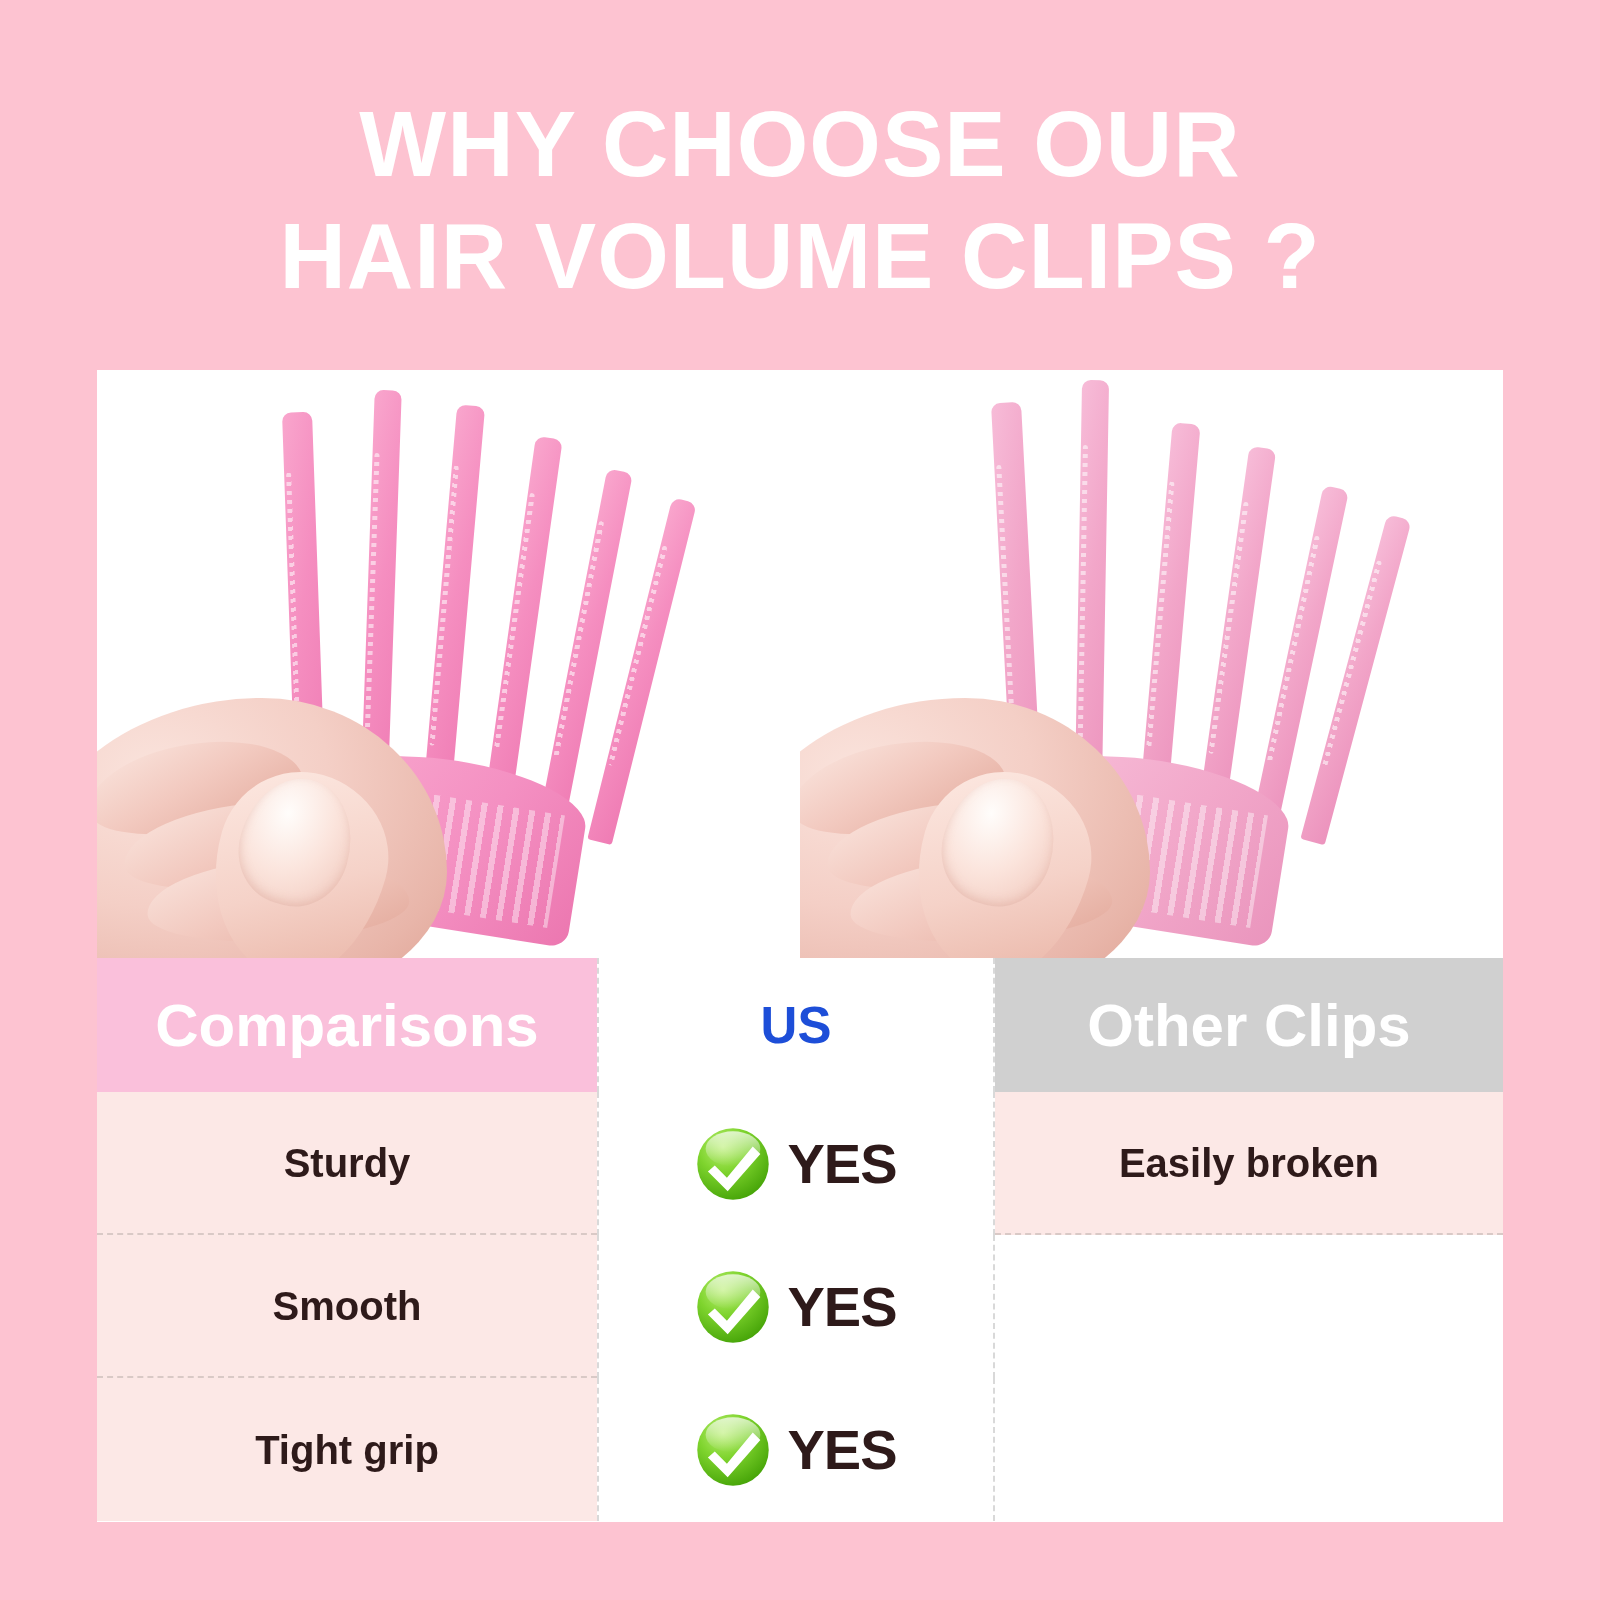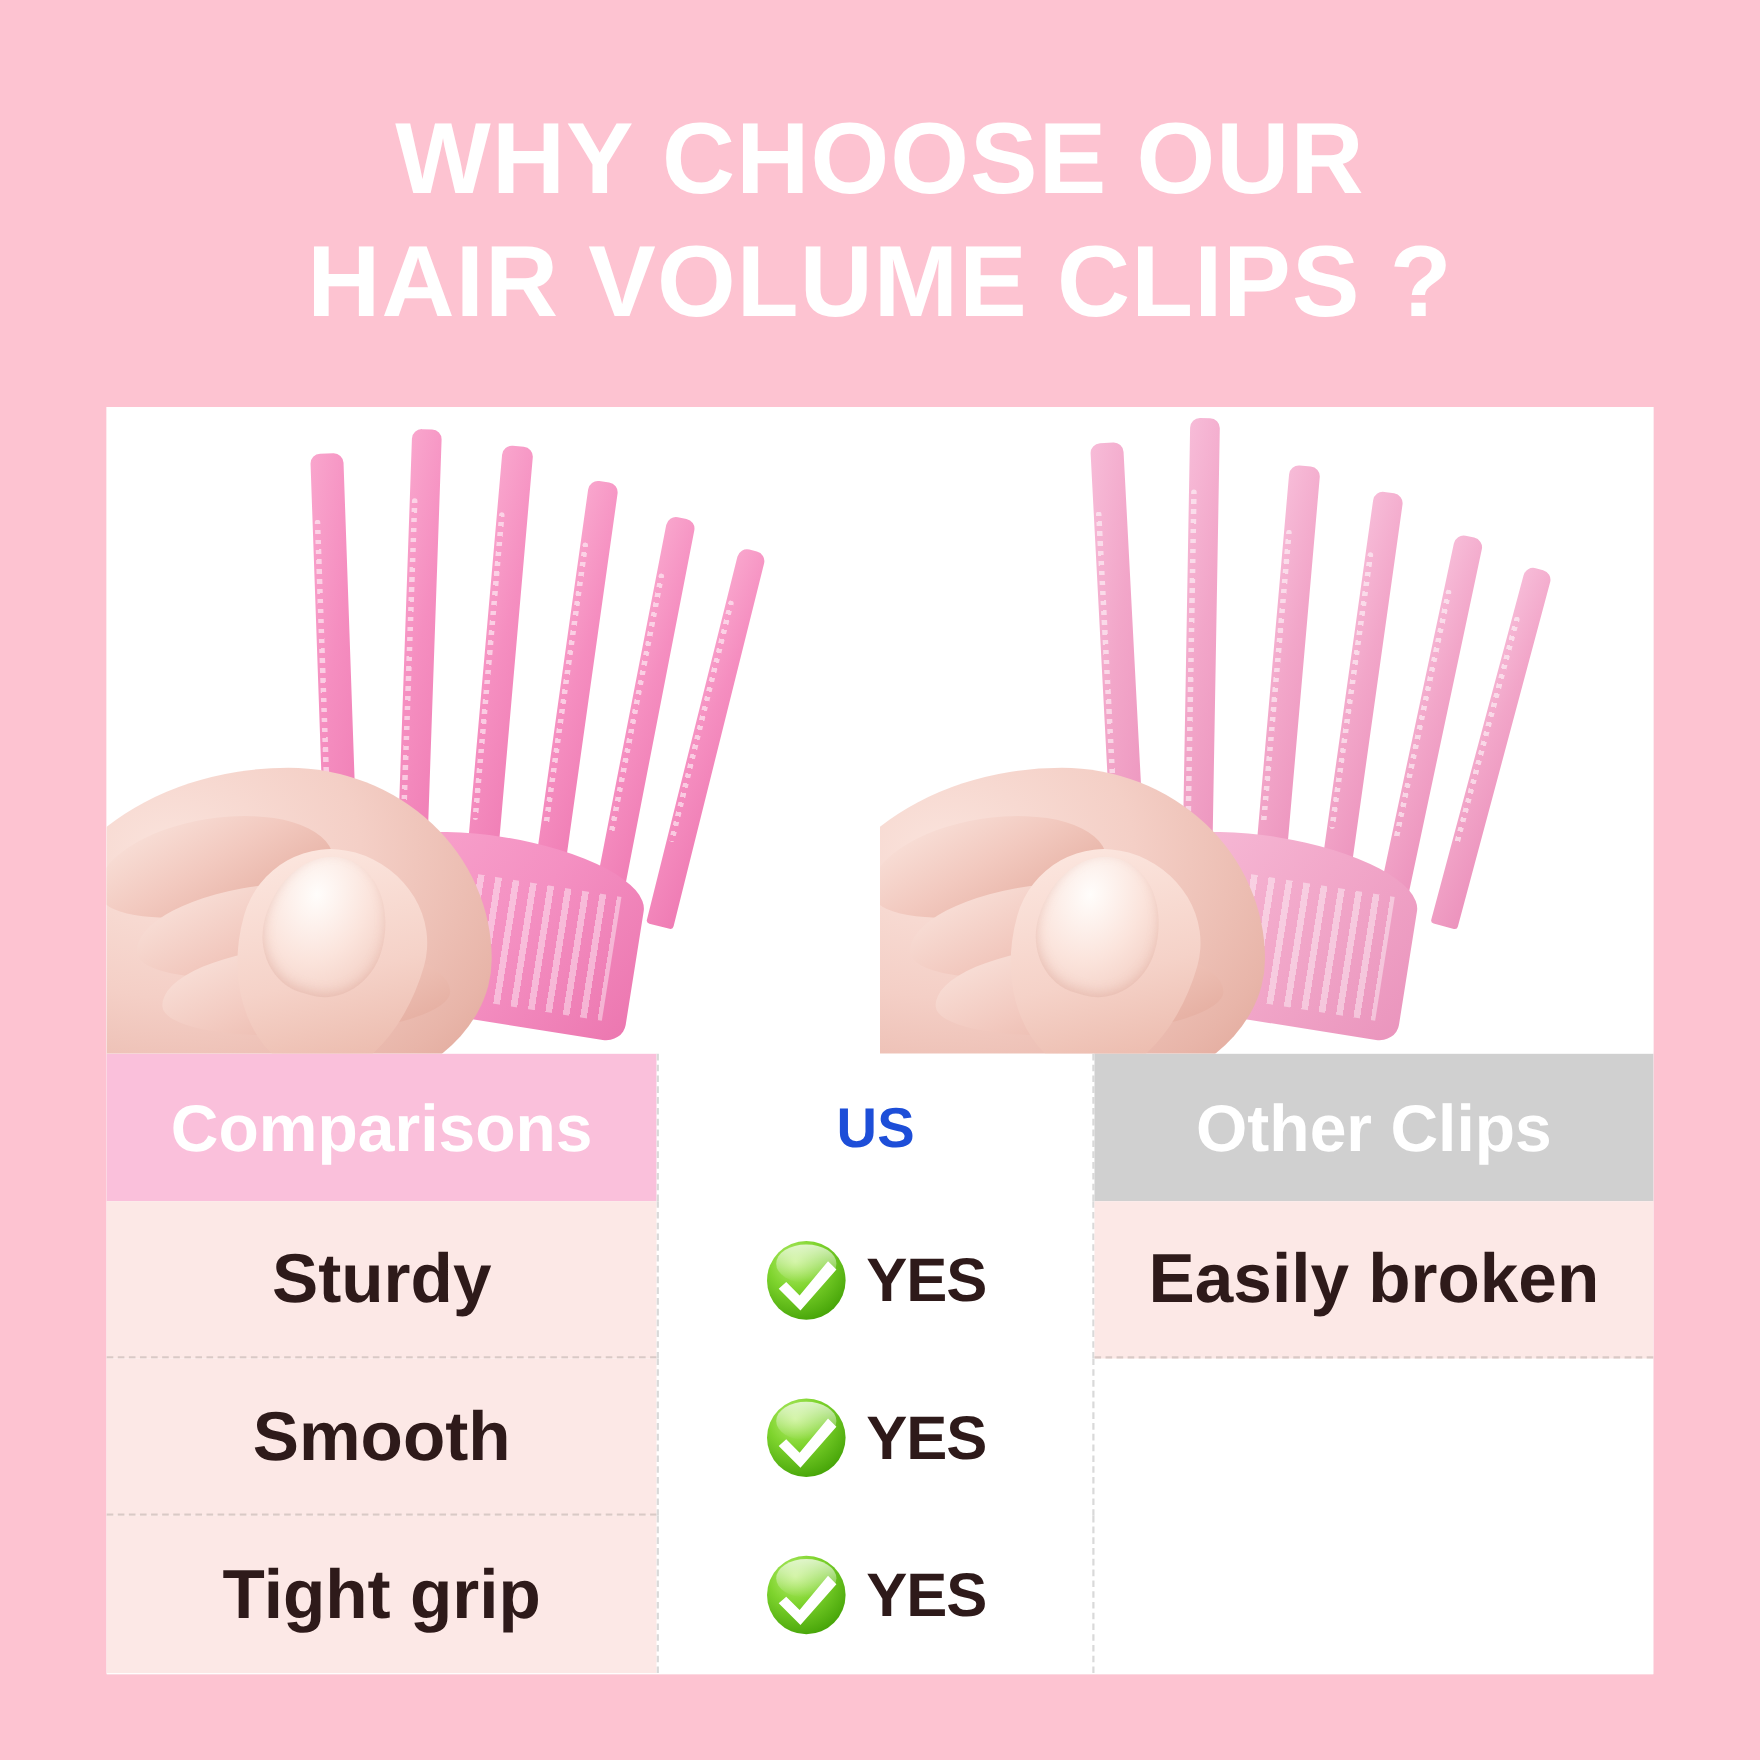--- a/index.html
+++ b/index.html
@@ -241,21 +241,21 @@
     font-size: 60px;
     font-weight: bold;
   }
 
   
   .body-row { height: 143px; }
   .body-row .tcell { height: 143px; }
   .cell-side {
     background: #fce8e6;
     color: #2e1a1a;
-    font-size: 63px;
+    font-size: 40px;
     font-weight: bold;
     line-height: 60px;
     border-bottom: 2px dashed #d9c9c6;
     padding: 2px 12px;
   }
   .cell-mid {
     background: #ffffff;
     border-left: 2px dashed #d9d9d9;
     border-right: 2px dashed #d9d9d9;
   }

